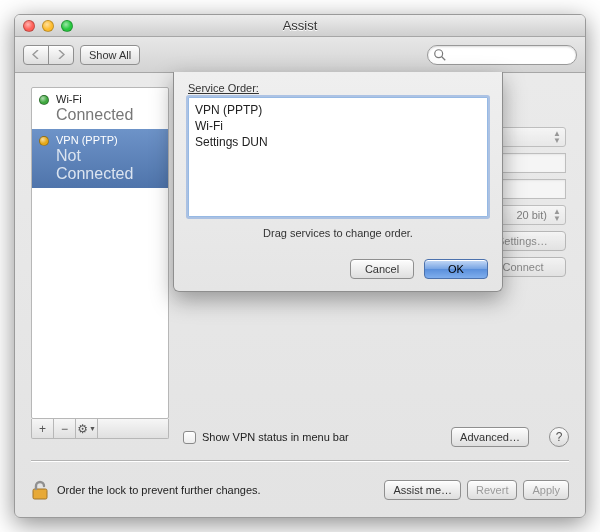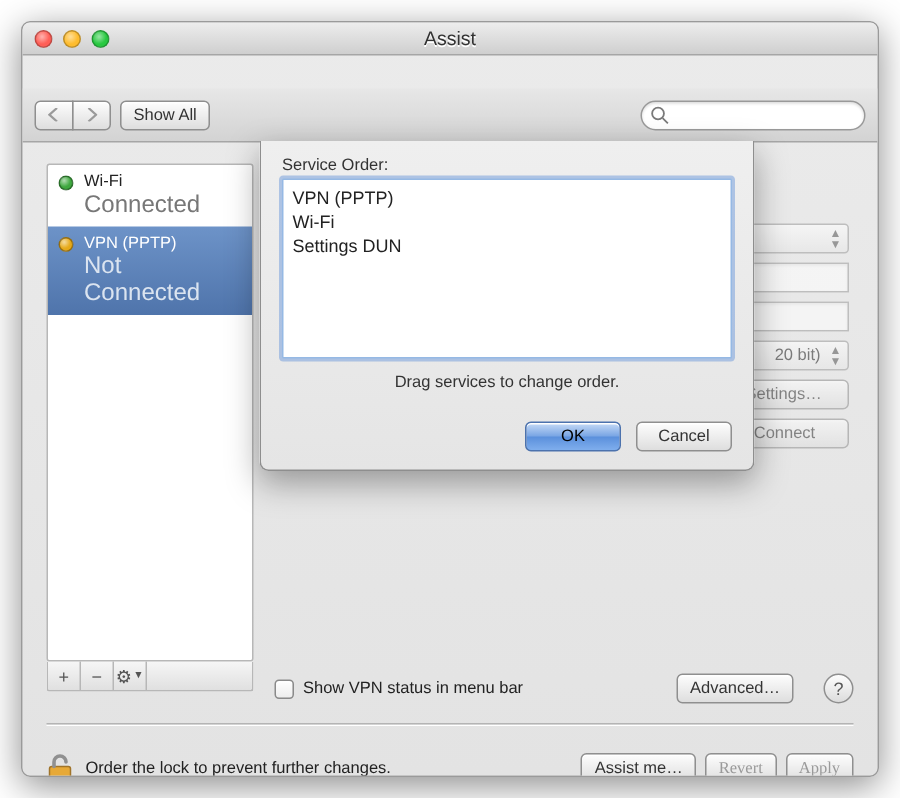--- a/index.html
+++ b/index.html
@@ -48,41 +48,40 @@
     text-shadow: 0 1px 0 #fff;
     pointer-events:none;
   }
   .toolbar {
     height: 36px;
     background: linear-gradient(#e7e7e7, #d3d3d3);
     border-bottom: 1px solid #a6a6a6;
     display:flex; align-items:center;
     padding: 0 8px;
     gap: 6px;
-    margin-top: 22px;
   }
   .segbtn {
     display:flex;
   }
   .btn {
     background: linear-gradient(#fdfdfd, #dedede);
     border: 1px solid #8f8f8f;
     border-radius: 4px;
     padding: 2px 8px;
     font-size: 11px;
     height: 20px;
     display:flex; align-items:center; justify-content:center;
     box-shadow: inset 0 1px 0 #fff;
     color:#333;
     cursor: default;
   }
   .segbtn .btn { border-radius:0; margin-left:-1px; }
   .segbtn .btn:first-child { border-radius:4px 0 0 4px; margin-left:0; }
   .segbtn .btn:last-child { border-radius:0 4px 4px 0; }
-  .btn.disabled { color:#9a9a9a;font-family:Liberation Serif, serif; }
+  .btn.disabled { color:#9a9a9a; }
   .searchwrap {
     margin-left:auto;
     position:relative;
   }
   .searchfield {
     width: 150px; height: 20px;
     border-radius: 10px;
     border: 1px solid #999;
     background: #fff;
     padding: 0 8px 0 22px;
@@ -226,21 +225,21 @@
     width:330px;
     background: linear-gradient(#efefef, #e5e5e5);
     border:1px solid #8e8e8e;
     border-top:none;
     border-radius:0 0 6px 6px;
     box-shadow: 0 8px 22px rgba(0,0,0,0.35);
     padding: 10px 14px 12px 14px;
     z-index: 100;
   }
   .sheet-label {
-    font-size:11px; color:#333; margin-bottom:3px;
+    font-size:11px; color:#333; margin-bottom:3px;text-decoration:underline;
   }
   .orderlist {
     background:#fff;
     border:1px solid #96b9e4;
     box-shadow: 0 0 0 2px rgba(120,160,220,0.55);
     border-radius:1px;
     height:120px;
     padding:4px 6px;
     font-size:12px;
     overflow:auto;
@@ -384,19 +383,19 @@
 
     <div class="sheet">
       <div class="sheet-label">Service Order:</div>
       <div class="orderlist" id="orderlist">
           <div>VPN (PPTP)</div>
           <div>Wi-Fi</div>
           <div>Settings DUN</div>
         </div>
       <div class="sheet-hint">Drag services to change order.</div>
       <div class="sheet-buttons">
+        <div class="btn wide">Cancel</div>
         <div class="btn wide default">OK</div>
-        <div class="btn wide">Cancel</div>
       </div>
     </div>
 
   </div>
 </div>
 
 </body></html>

